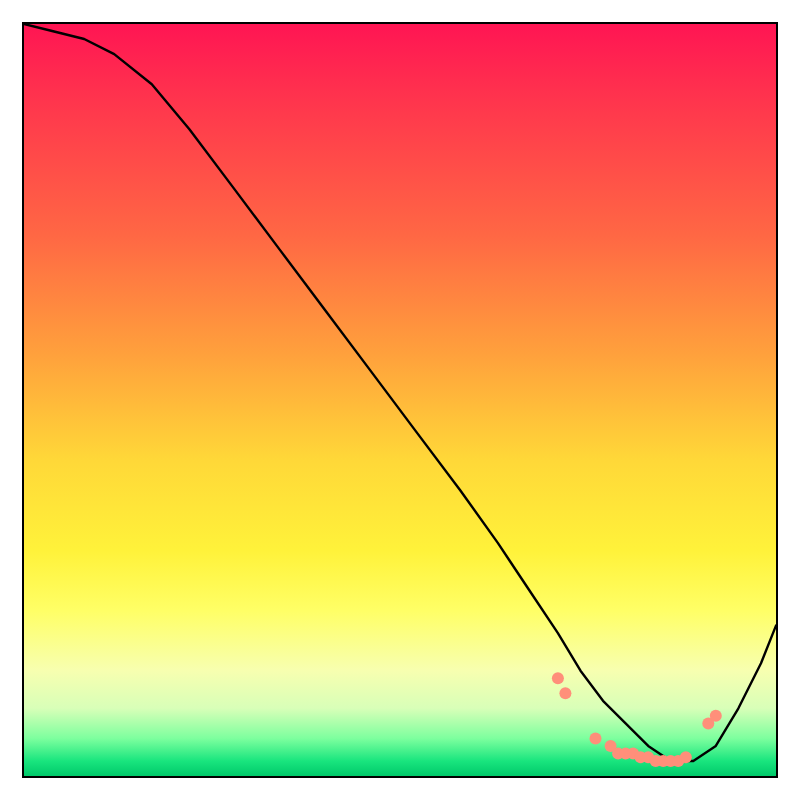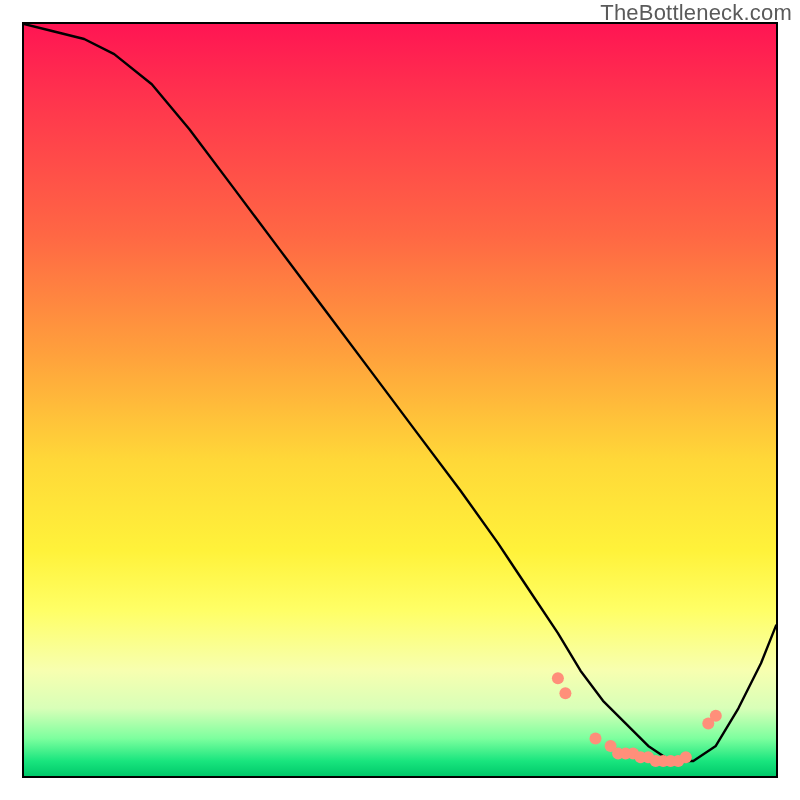--- a/index.html
+++ b/index.html
@@ -63,21 +63,20 @@
     font-size: 22px;
     color: #5a5a5a;
     font-family: Arial, sans-serif;
     letter-spacing: 0.2px;
   }
 </style>
 </head>
 <body>
 
 <div class="frame">
-  <div class="watermark">TheBottleneck.com</div>
 
   <div class="plot-area">
     <div class="gradient-bg"></div>
     <svg class="curve-svg" viewBox="0 0 752 752" preserveAspectRatio="none">
       <g>
         <path id="curve-path" fill="none" stroke="#000000" stroke-width="2.4" stroke-linejoin="round" stroke-linecap="round" d="M0.0 0.0 L30.1 7.5 L60.2 15.0 L90.2 30.1 L127.8 60.2 L165.4 105.3 L210.6 165.4 L255.7 225.6 L300.8 285.8 L345.9 345.9 L391.0 406.1 L436.2 466.2 L473.8 518.9 L503.8 564.0 L533.9 609.1 L556.5 646.7 L579.0 676.8 L601.6 699.4 L624.2 721.9 L646.7 737.0 L669.3 737.0 L691.8 721.9 L714.4 684.3 L737.0 639.2 L752.0 601.6"></path>
       </g>
       <g id="marker-layer">
           <circle cx="533.9" cy="654.2" r="6" fill="#ff8f7a"></circle>
           <circle cx="541.4" cy="669.3" r="6" fill="#ff8f7a"></circle>

